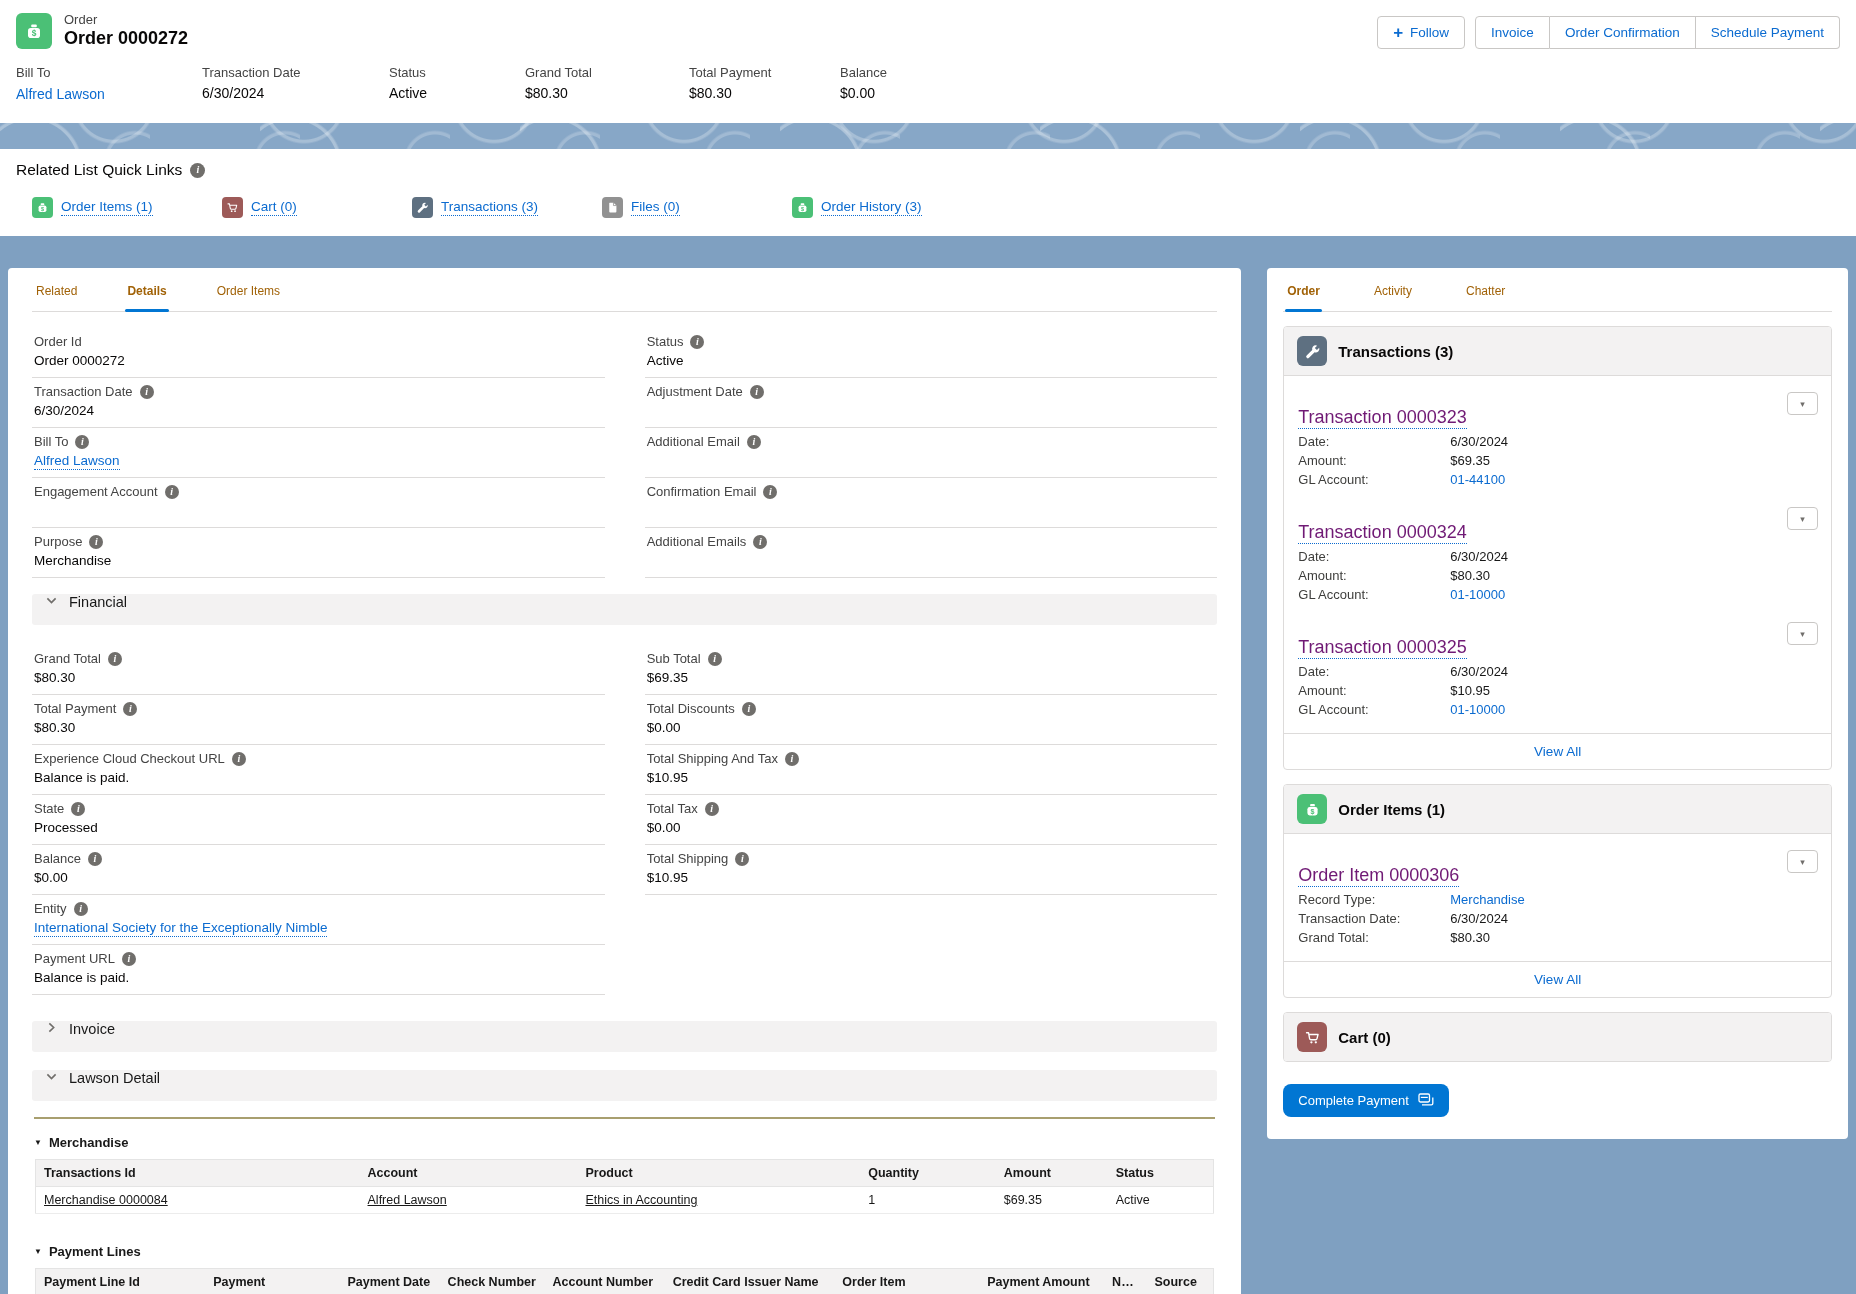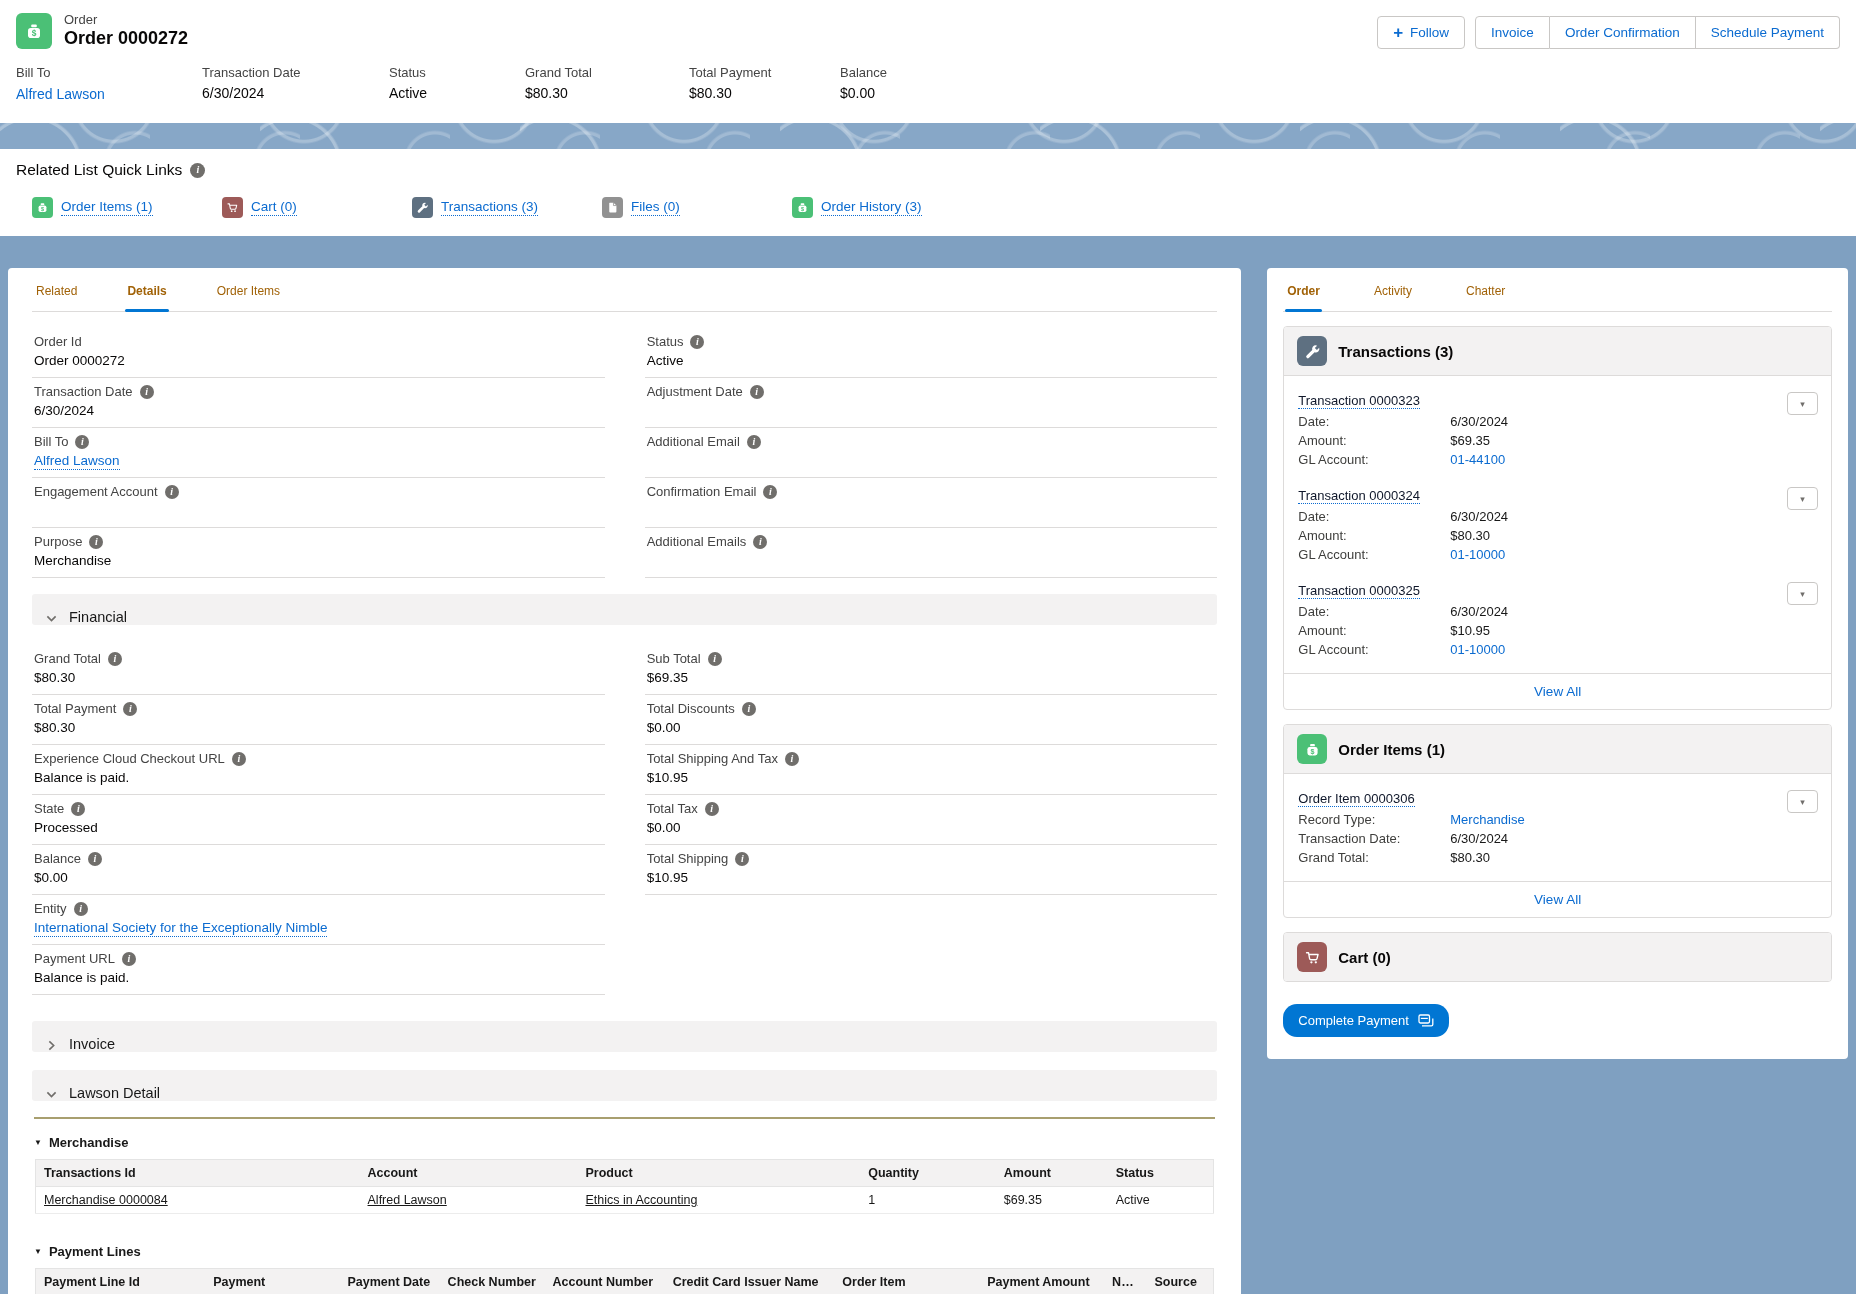--- a/index.html
+++ b/index.html
@@ -65,21 +65,21 @@
   .tab.active { font-weight:bold; }
   .tab.active::after { content:''; position:absolute; left:0; right:0; bottom:-1px; height:3px; background:#0176d3; border-radius:2px; }
 
   
   .detail-grid { display:grid; grid-template-columns:1fr 1fr; column-gap:36px; padding:16px 0 4px; align-items:start;gap:40px; }
   .field { border-bottom:1px solid #dddbda; padding:6px 2px 7px; min-height:47px; }
   .lbl-row { display:flex; align-items:center; gap:7px; font-size:13px; color:#444; }
   .field .val { font-size:13.5px; color:#080707; margin-top:4px; min-height:17px; }
   .field a.val { color:#0b6bd0; text-decoration:none; border-bottom:1px dotted #0b6bd0; display:inline-block; }
 
-  .section-bar { background:#f3f2f2; border-radius:3px; height:31px; display:flex; align-items:flex-end; gap:11px;
+  .section-bar { background:#f3f2f2; border-radius:3px; height:31px; display:flex; align-items:flex-start; gap:11px;
                  padding:0 13px; font-size:14.5px; color:#181818; margin:12px 0 4px; cursor:pointer; }
   .chev { display:inline-flex; }
 
   .od-divider { border-top:2px solid #a89f6f; margin:16px 2px 0; }
   .subsection { display:flex; align-items:center; gap:7px; font-size:13px; font-weight:bold; margin:16px 2px 9px; }
   .tri { font-size:8px; line-height:1; }
 
   table.grid { border-collapse:collapse; width:calc(100% - 6px); margin:0 3px 10px; font-size:12.5px; table-layout:fixed;
                border:1px solid #e4e4e4; }
   table.grid th { background:#f3f2f2; font-weight:bold; text-align:left; padding:6px 8px; border-bottom:1px solid #e4e4e4;
@@ -87,32 +87,32 @@
   table.grid td { padding:6px 8px; border-bottom:1px solid #ececec; overflow:hidden; white-space:nowrap; }
   table.grid a { color:#181818; text-decoration:underline; }
 
   
   .rel-card { border:1px solid #dddbda; border-radius:4px; margin:14px 0; overflow:hidden; }
   .rel-head { background:#f3f2f2; display:flex; align-items:center; gap:11px; padding:9px 13px; border-bottom:1px solid #dddbda; }
   .rel-head .ttl { font-size:15px; font-weight:bold; color:#080707; }
   .rel-card.headonly .rel-head { border-bottom:none; }
   .rel-body { padding:4px 0 8px; }
   .rel-item { position:relative; padding:11px 50px 8px 14px; }
-  .rel-title { display:inline-block; font-size:13px; color:#0f172a; text-decoration:none; border-bottom:1px dotted #0b6bd0; margin-bottom:5px; }
+  .rel-title { display:inline-block; font-size:18px; color:#701a75; text-decoration:none; border-bottom:1px dotted #0b6bd0; margin-bottom:5px;margin-top:16px; }
   .rel-rows { display:grid; grid-template-columns:152px 1fr; row-gap:4px; font-size:13px; }
   .rel-rows .rl { color:#3e3e3c; }
   .rel-rows .rv { color:#181818; }
   .rel-rows a.rv { color:#0b6bd0; text-decoration:none; }
   .menu-btn { position:absolute; top:12px; right:13px; width:31px; height:23px; background:#fff; border:1px solid #c9c7c5;
               border-radius:4px; color:#706e6b; font-size:9px; display:flex; align-items:center; justify-content:center; cursor:pointer; }
   .rel-foot { border-top:1px solid #dddbda; text-align:center; padding:10px; font-size:13.5px; }
   .rel-foot a { color:#0b6bd0; text-decoration:none; }
 
-  .cp-btn { margin:8px 0 16px; background:#0176d3; border:none; border-radius:14px; color:#fff; font-size:13px;
-            font-family:inherit; padding:9px 15px; display:inline-flex; align-items:center; gap:9px; cursor:pointer; }
+  .cp-btn { margin:8px 0 16px; background:#0176d3; border:none; border-radius:8px; color:#fff; font-size:13px;
+            font-family:inherit; padding:9px 15px; display:inline-flex; gap:9px; cursor:pointer; }
 </style>
 </head>
 <body>
 
 <div class="page">
 
   <div class="top-white">
     <header class="global-header">
       <div class="head-left">
         <span class="obj-icon" id="order-obj-icon" style="background: rgb(75, 192, 118);">

